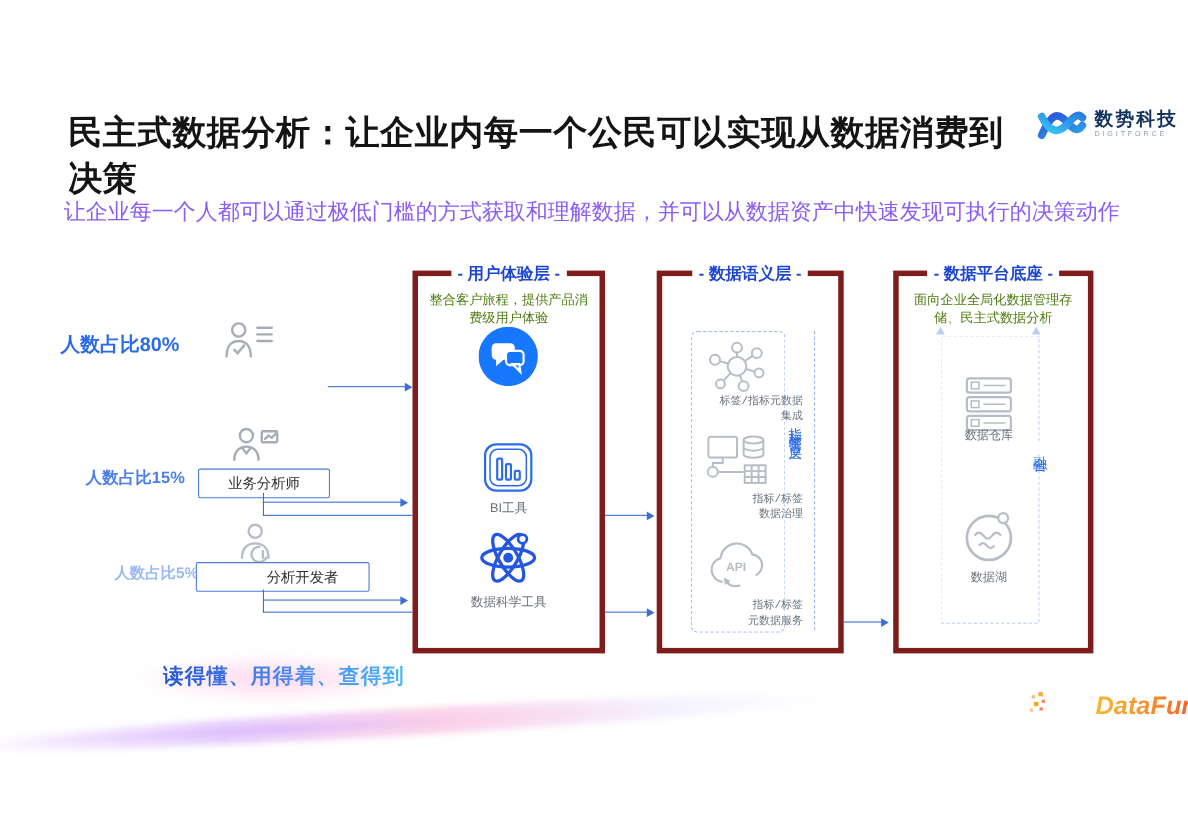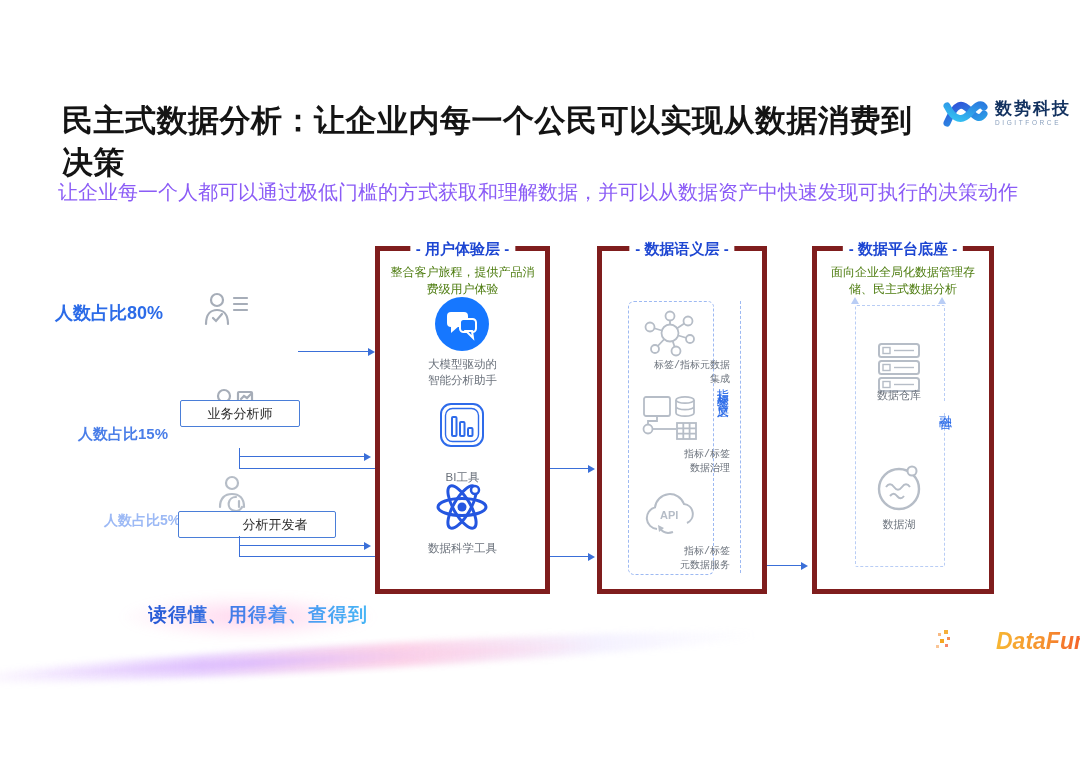--- a/index.html
+++ b/index.html
@@ -17,21 +17,21 @@
   .brand-sub{font-size:6.5px;color:#8aa0bd;letter-spacing:2.6px;margin-top:3px;}
 
   
   .ratio{color:#2b6be8;font-weight:700;}
   .r80{left:55px;top:301px;font-size:18px;}
   .r15{left:78px;top:425px;font-size:15px;color:#4a7ee8;}
   .r5{left:104px;top:512px;font-size:14px;color:#9cb9f5;font-weight:600;}
   .pbox{border:1.5px solid #4a7ed8;background:#fff;display:flex;align-items:center;justify-content:center;
         text-align:center;border-radius:2px;}
   .pbox1{left:180px;top:324px;width:118px;height:56px;color:#e23d3d;font-size:12px;line-height:1.45;white-space:pre-line;}
-  .pbox2{left:180px;top:400px;width:118px;height:25px;color:#2c2c2c;font-size:13px;}
+  .pbox2{left:180px;top:426px;width:118px;height:25px;color:#2c2c2c;font-size:13px;}
   .pbox3{left:178px;top:511px;width:120px;height:25px;color:#2c2c2c;font-size:13px;padding-left:36px;}
 
   
   .hl{position:absolute;border-top:1.5px solid #3a6fd8;}
   .vl{position:absolute;border-left:1.5px solid #3a6fd8;}
   .ah{position:absolute;width:0;height:0;border-top:4px solid transparent;border-bottom:4px solid transparent;border-left:7px solid #3a6fd8;}
   .uah{position:absolute;width:0;height:0;border-left:4.5px solid transparent;border-right:4.5px solid transparent;border-bottom:7px solid #b9cdf5;}
 
   
   .col{position:absolute;top:246px;height:338px;border:5px solid #7f1d1d;background:#fff;}
@@ -156,33 +156,31 @@
 
     <span class="icn" style="left:55px;top:46px;">
       <svg width="54" height="54" viewBox="0 0 54 54">
         <circle cx="27" cy="27" r="27" fill="#1677ff"></circle>
         <rect x="12" y="15" width="21" height="15" rx="4" fill="#ffffff"></rect>
         <polygon points="16,29 16,36 24,29" fill="#ffffff"></polygon>
         <rect x="25" y="22" width="16" height="13" rx="3.5" fill="#1677ff" stroke="#ffffff" stroke-width="2"></rect>
         <polygon points="37,34 38,41 31,34" fill="#1677ff" stroke="#ffffff" stroke-width="2"></polygon>
       </svg>
     </span>
-    <div class="ilabel" style="top:106px;">大模型驱动的
-智能分析助手</div>
 
     <span class="icn" style="left:59px;top:151px;">
       <svg width="46" height="46" viewBox="0 0 46 46" fill="none" stroke="#2e6bea">
         <rect x="2" y="2" width="42" height="42" rx="10" stroke-width="2"></rect>
         <rect x="6.5" y="6.5" width="33" height="33" rx="7" stroke-width="1.4"></rect>
         <rect x="13" y="15" width="4.5" height="19" rx="1" stroke-width="2"></rect>
         <rect x="21" y="20" width="4.5" height="14" rx="1" stroke-width="2"></rect>
         <rect x="29" y="26" width="4.5" height="8" rx="1" stroke-width="2"></rect>
       </svg>
     </span>
-    <div class="ilabel" style="top:219px;">BI工具</div>
+    <div class="ilabel" style="top:204px;">BI工具</div>
 
     <span class="icn" style="left:54px;top:230px;">
       <svg width="56" height="52" viewBox="-28 -26 56 52" fill="none" stroke="#2456e0" stroke-width="3">
         <ellipse rx="24" ry="8.5"></ellipse>
         <ellipse rx="24" ry="8.5" transform="rotate(60)"></ellipse>
         <ellipse rx="24" ry="8.5" transform="rotate(120)"></ellipse>
         <circle r="4.5" fill="#2456e0" stroke="none"></circle>
         <circle cx="13" cy="-17" r="4" fill="#ffffff" stroke-width="2.5"></circle>
       </svg>
     </span>

